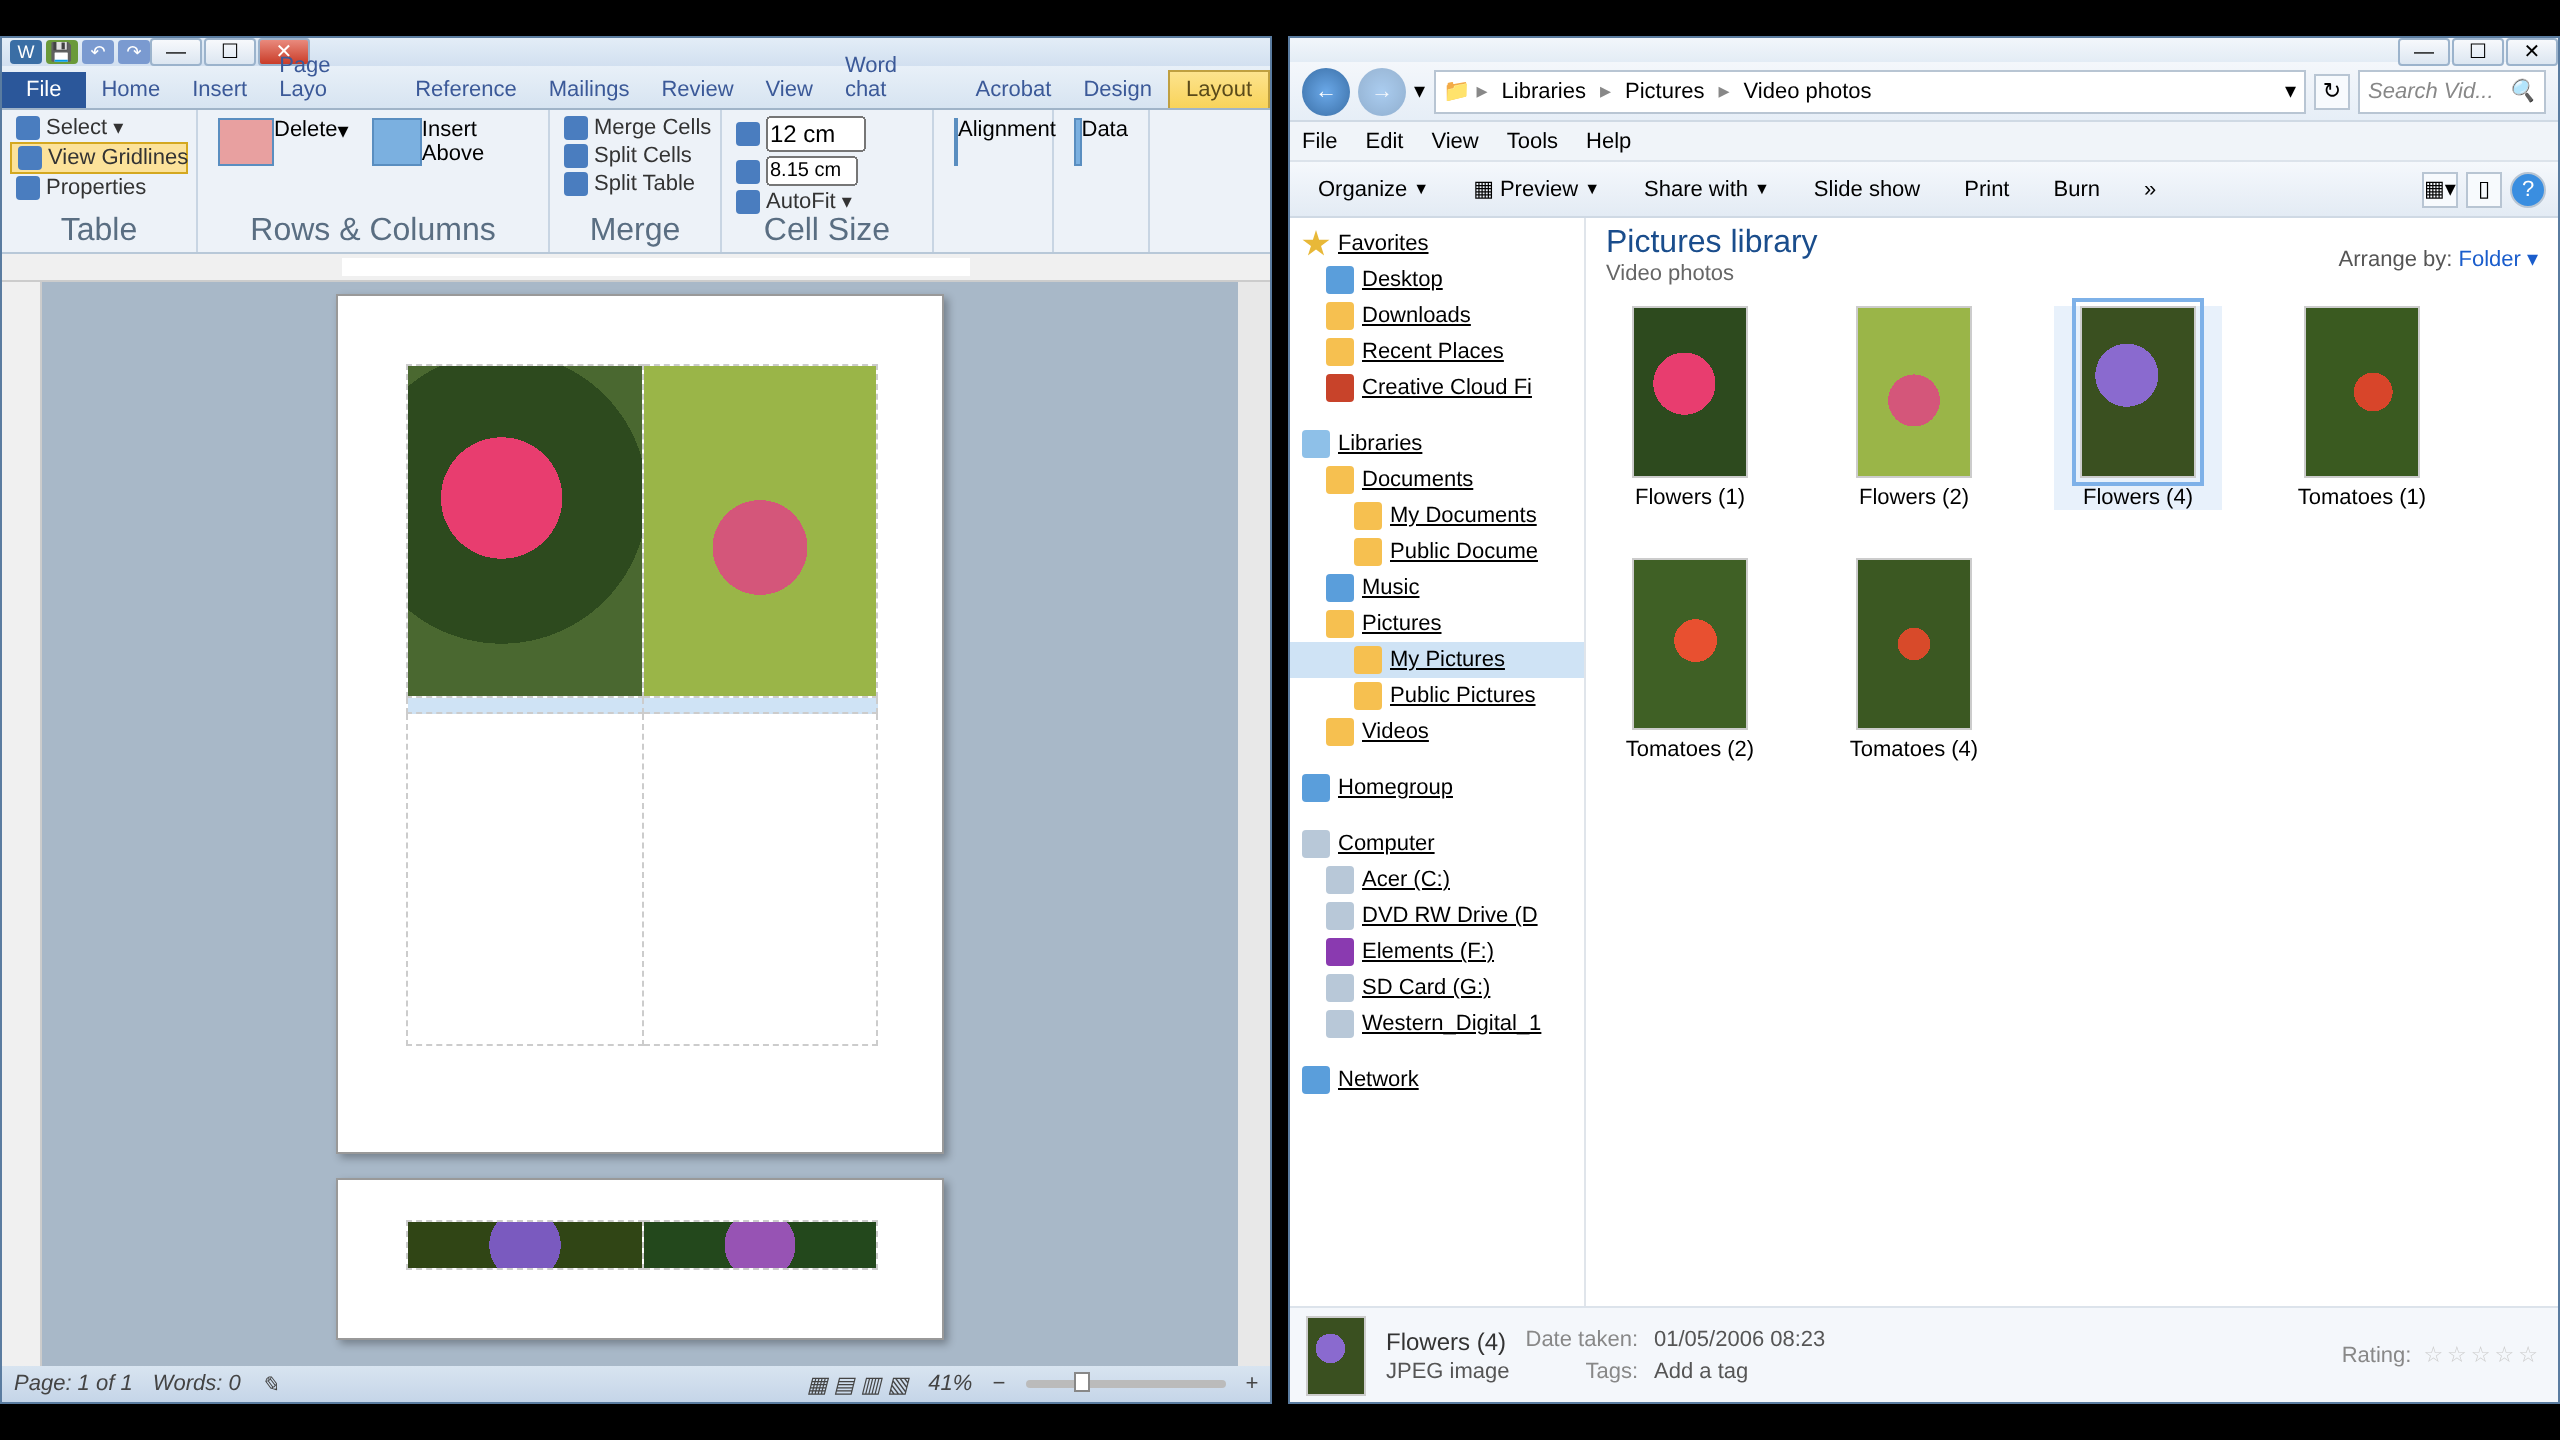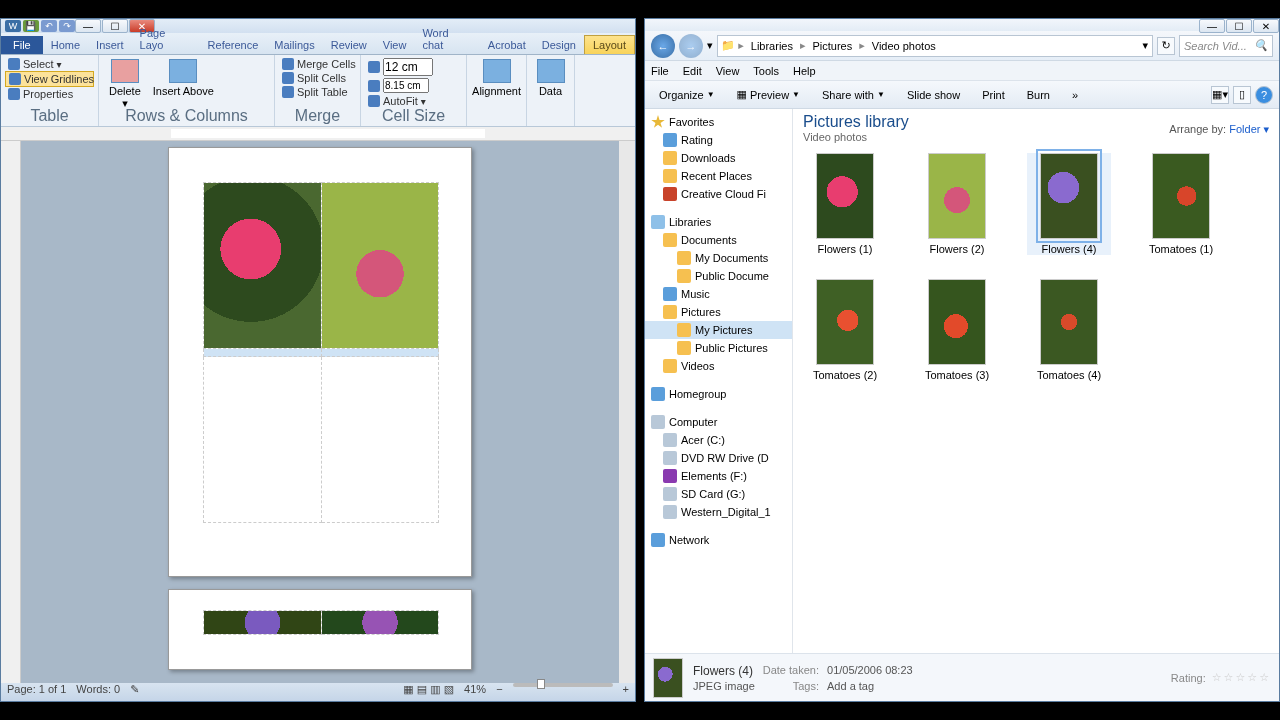--- a/index.html
+++ b/index.html
@@ -19,39 +19,39 @@
 .tab { padding: 3px 8px; color: #3b5998; cursor: pointer; font-size: 11px; }
 .tab-file { background: #2b579a; color: #fff; padding: 3px 12px; }
 .tab-layout { background: linear-gradient(#fde38d,#f8d35a); border: 1px solid #c0a040; border-bottom: none; color: #5a4a1a; }
 
 .ribbon { height: 72px; background: #edf2f8; border-bottom: 1px solid #b8c8d8; display: flex; }
 .rgroup { border-right: 1px solid #c8d5e3; padding: 2px 4px; display: flex; flex-direction: column; position: relative; }
 .rgroup-label { position: absolute; bottom: 1px; left: 0; right: 0; text-align: center; color: #5a6e82; font-size: 16px; }
 .rbtn { display: flex; align-items: center; gap: 3px; padding: 1px 3px; font-size: 10px; color: #333; cursor: pointer; white-space: nowrap; }
 .rbtn-ico { width: 12px; height: 12px; background: #4a7dbf; border-radius: 2px; flex-shrink: 0; }
 .rbtn-sel { background: #fce29a; border: 1px solid #d4a820; }
-.big-btn { display: flex; flex-direction: column; align-items: center; padding: 2px 6px; }
+.big-btn { display: flex; flex-direction: row; align-items: flex-start; padding: 2px 6px; }
 .big-ico { width: 28px; height: 24px; background: #7bb0e0; border: 1px solid #5a8ec0; margin-bottom: 2px; }
 
 .ruler-h { height: 14px; background: #f0f0f0; border-bottom: 1px solid #ccc; position: relative; }
 .ruler-h::before { content:''; position: absolute; left: 170px; right: 150px; top: 2px; bottom: 2px; background: #fff; }
 
 .word-canvas { height: calc(100% - 14px - 22px - 72px - 14px - 18px); background: #a8b8c8; display: flex; }
 .ruler-v { width: 20px; background: #f0f0f0; border-right: 1px solid #ccc; }
 .doc-area { flex: 1; overflow: auto; padding: 6px 20px; position: relative; }
 .page { width: 304px; min-height: 430px; background: #fff; border: 1px solid #999; box-shadow: 2px 2px 4px rgba(0,0,0,0.3); margin: 0 auto 12px; padding: 34px; position: relative; }
 .doc-table { border-collapse: collapse; width: 236px; }
 .doc-table td { border: 1px dashed #ccc; width: 118px; height: 166px; vertical-align: top; padding: 0; }
 .tbl-sel-row { background: #cfe3f5; height: 8px !important; }
 .flower-pink { width: 100%; height: 100%; background: radial-gradient(circle at 40% 40%, #e83d6f 0 25%, #2d4a1e 25% 60%, #4a6830 60%); }
 .flower-pink2 { width: 100%; height: 100%; background: radial-gradient(circle at 50% 55%, #d4567a 0 22%, #9ab548 22% 100%); }
 .flower-purple { width: 100%; height: 100%; background: radial-gradient(circle, #7a5abf 0 30%, #304515 30% 100%); }
 .scroll-v { width: 16px; background: #e8e8e8; }
 
-.status-bar { height: 18px; background: linear-gradient(#d8e4f0,#c5d5e8); display: flex; align-items: flex-start; padding: 0 6px; gap: 10px; font-size: 10px; color: #444; }
+.status-bar { height: 18px; background: linear-gradient(#d8e4f0,#c5d5e8); display: flex; align-items: center; padding: 0 6px; gap: 10px; font-size: 10px; color: #444; font-style: italic; }
 .status-bar .spacer { flex: 1; }
 .zoom-slider { width: 100px; height: 4px; background: #bbb; border-radius: 2px; position: relative; }
 .zoom-thumb { width: 8px; height: 10px; background: #fff; border: 1px solid #888; position: absolute; top: -4px; left: 24px; }
 
 
 .explorer { position: absolute; right: 0; top: 18px; width: 636px; height: 684px; background: #fff; border: 1px solid #5a7ca0; }
 .exp-titlebar { height: 12px; background: linear-gradient(#f2f6fb,#e3ecf5); display: flex; justify-content: flex-end; }
 .exp-addr { height: 30px; background: linear-gradient(#f4f7fb,#e6eef7); display: flex; align-items: center; padding: 0 6px; gap: 4px; border-bottom: 1px solid #cfd9e4; }
 .nav-btn { width: 24px; height: 24px; border-radius: 50%; background: radial-gradient(circle,#6aa8e8,#3a6ea5); display: flex; align-items: center; justify-content: center; color: #fff; }
 .addr-box { flex: 1; height: 22px; border: 1px solid #b8c5d3; background: #fff; display: flex; align-items: center; padding: 0 4px; gap: 3px; }
@@ -61,21 +61,21 @@
 
 .exp-menu { height: 20px; background: #f0f4f9; display: flex; align-items: center; padding: 0 6px; gap: 14px; border-bottom: 1px solid #dce3eb; }
 .exp-toolbar { height: 28px; background: linear-gradient(#f5f8fc,#e3ebf4); display: flex; align-items: center; padding: 0 6px; gap: 6px; border-bottom: 1px solid #cfd9e4; }
 .tb-btn { padding: 3px 8px; display: flex; align-items: center; gap: 3px; }
 .tb-btn .dd { font-size: 8px; }
 .tb-right { margin-left: auto; display: flex; gap: 4px; }
 .tb-ico { width: 18px; height: 18px; border: 1px solid #b8c5d3; background: #f7fafd; display: flex; align-items: center; justify-content: center; }
 
 .exp-body { display: flex; height: calc(100% - 12px - 30px - 20px - 28px - 48px); }
 .nav-pane { width: 148px; background: #fff; border-right: 1px solid #e0e5eb; overflow: auto; padding: 4px 0; }
-.nav-item { display: flex; align-items: center; gap: 4px; padding: 2px 6px; white-space: nowrap; }
+.nav-item { display: flex; align-items: center; gap: 4px; padding: 2px 6px; white-space: nowrap; text-decoration: underline; }
 .nav-item.lvl1 { padding-left: 18px; }
 .nav-item.lvl2 { padding-left: 32px; }
 .nav-item.sel { background: #cfe3f5; }
 .nav-ico { width: 14px; height: 14px; background: #f6c050; border-radius: 2px; flex-shrink: 0; }
 .nav-ico.star { background: #e8b838; clip-path: polygon(50% 0,61% 35%,98% 35%,68% 57%,79% 91%,50% 70%,21% 91%,32% 57%,2% 35%,39% 35%); }
 .nav-ico.blue { background: #5a9edb; }
 .nav-ico.lib { background: #8ec0e8; }
 .nav-ico.drive { background: #b8c8d8; }
 .nav-spacer { height: 10px; }
 
@@ -322,21 +322,21 @@
   </div>
 
   <div class="exp-body">
     <div class="nav-pane">
       <div class="nav-item">
           <span class="nav-ico star"></span>
           <span>Favorites</span>
         </div>
       <div class="nav-item lvl1">
           <span class="nav-ico blue"></span>
-          <span>Rating</span>
+          <span>Desktop</span>
         </div>
       <div class="nav-item lvl1">
           <span class="nav-ico"></span>
           <span>Downloads</span>
         </div>
       <div class="nav-item lvl1">
           <span class="nav-ico"></span>
           <span>Recent Places</span>
         </div>
       <div class="nav-item lvl1">
@@ -421,21 +421,20 @@
       <div class="lib-header">Pictures library</div>
       <div class="lib-sub">Video photos</div>
       <div class="arrange"><span>Arrange by:</span> <a><span>Folder</span> ▾</a></div>
 
       <div class="thumbs">
         <div class="thumb"><div class="thumb-img pink1"></div><span>Flowers (1)</span></div>
         <div class="thumb"><div class="thumb-img pink2"></div><span>Flowers (2)</span></div>
         <div class="thumb selected"><div class="thumb-img purp2"></div><span>Flowers (4)</span></div>
         <div class="thumb"><div class="thumb-img tom1"></div><span>Tomatoes (1)</span></div>
         <div class="thumb"><div class="thumb-img tom2"></div><span>Tomatoes (2)</span></div>
-        <div class="thumb"><div class="thumb-img tom3"></div><span>Tomatoes (3)</span></div>
         <div class="thumb"><div class="thumb-img tom4"></div><span>Tomatoes (4)</span></div>
       </div>
     </div>
   </div>
 
   <div class="details-pane">
     <div class="dp-thumb purp2"></div>
     <div class="dp-info">
       <span class="dp-name">Flowers (4)</span>
       <span class="dp-lbl">Date taken:</span>

